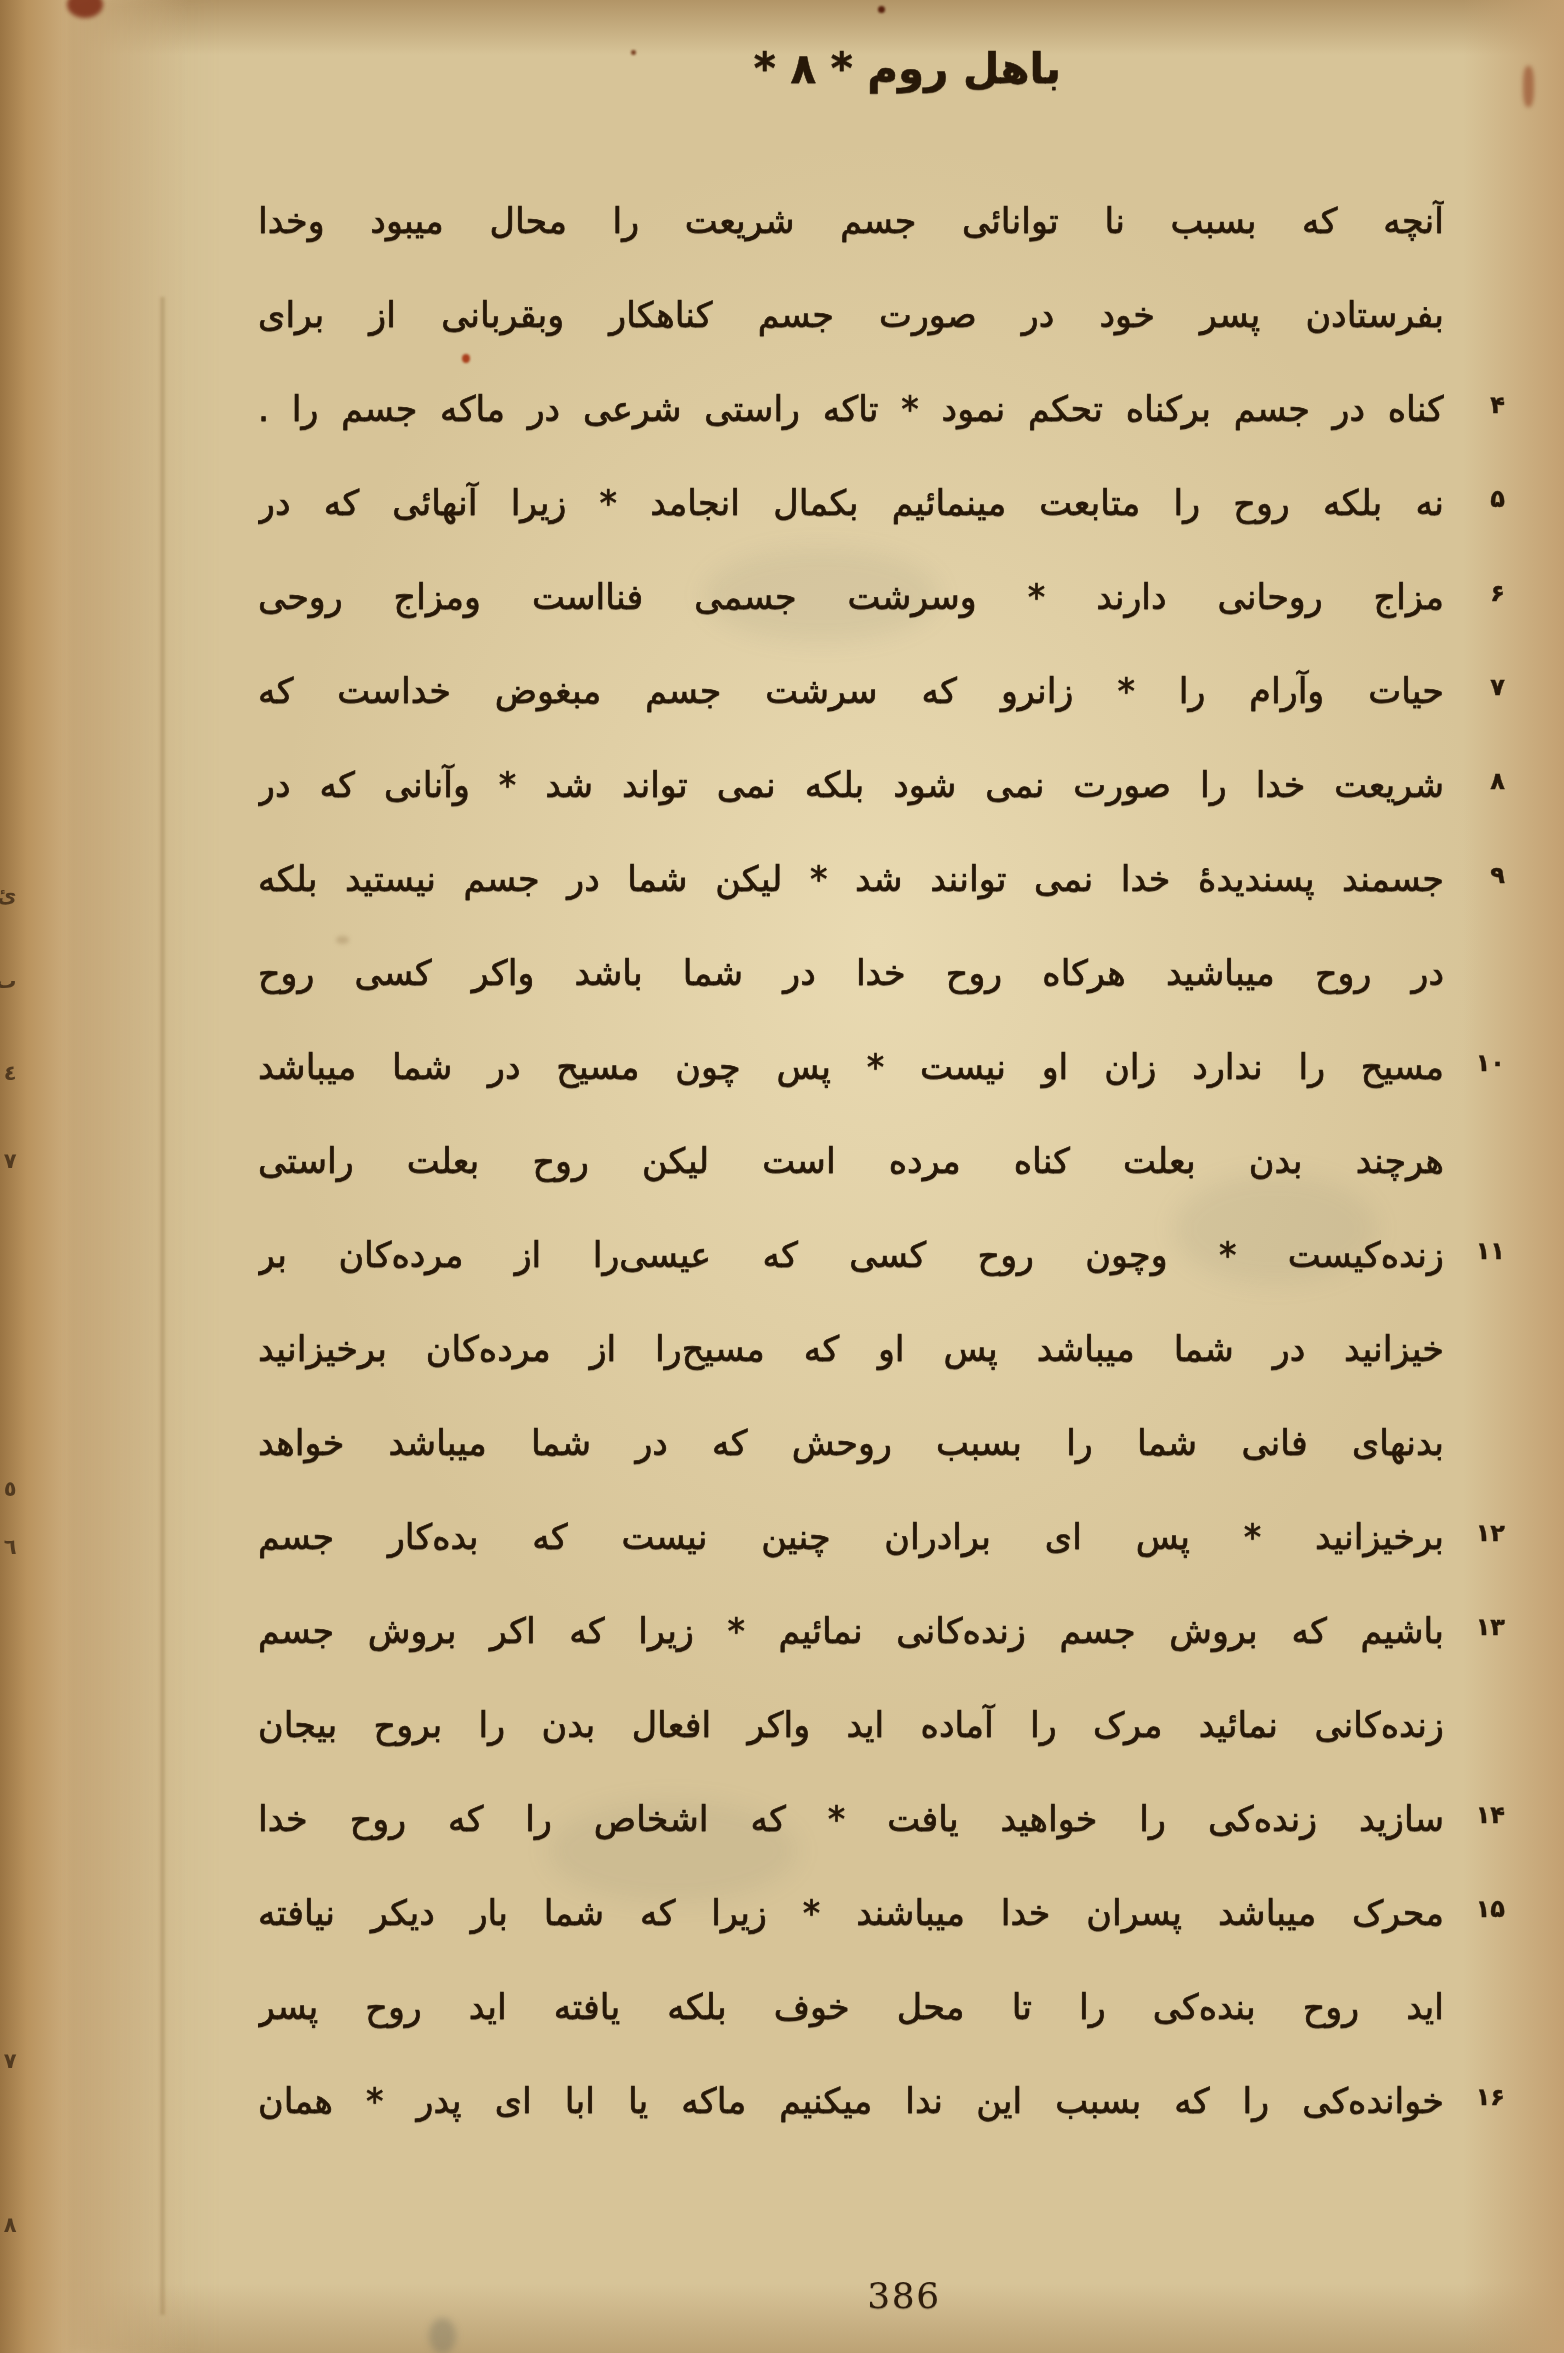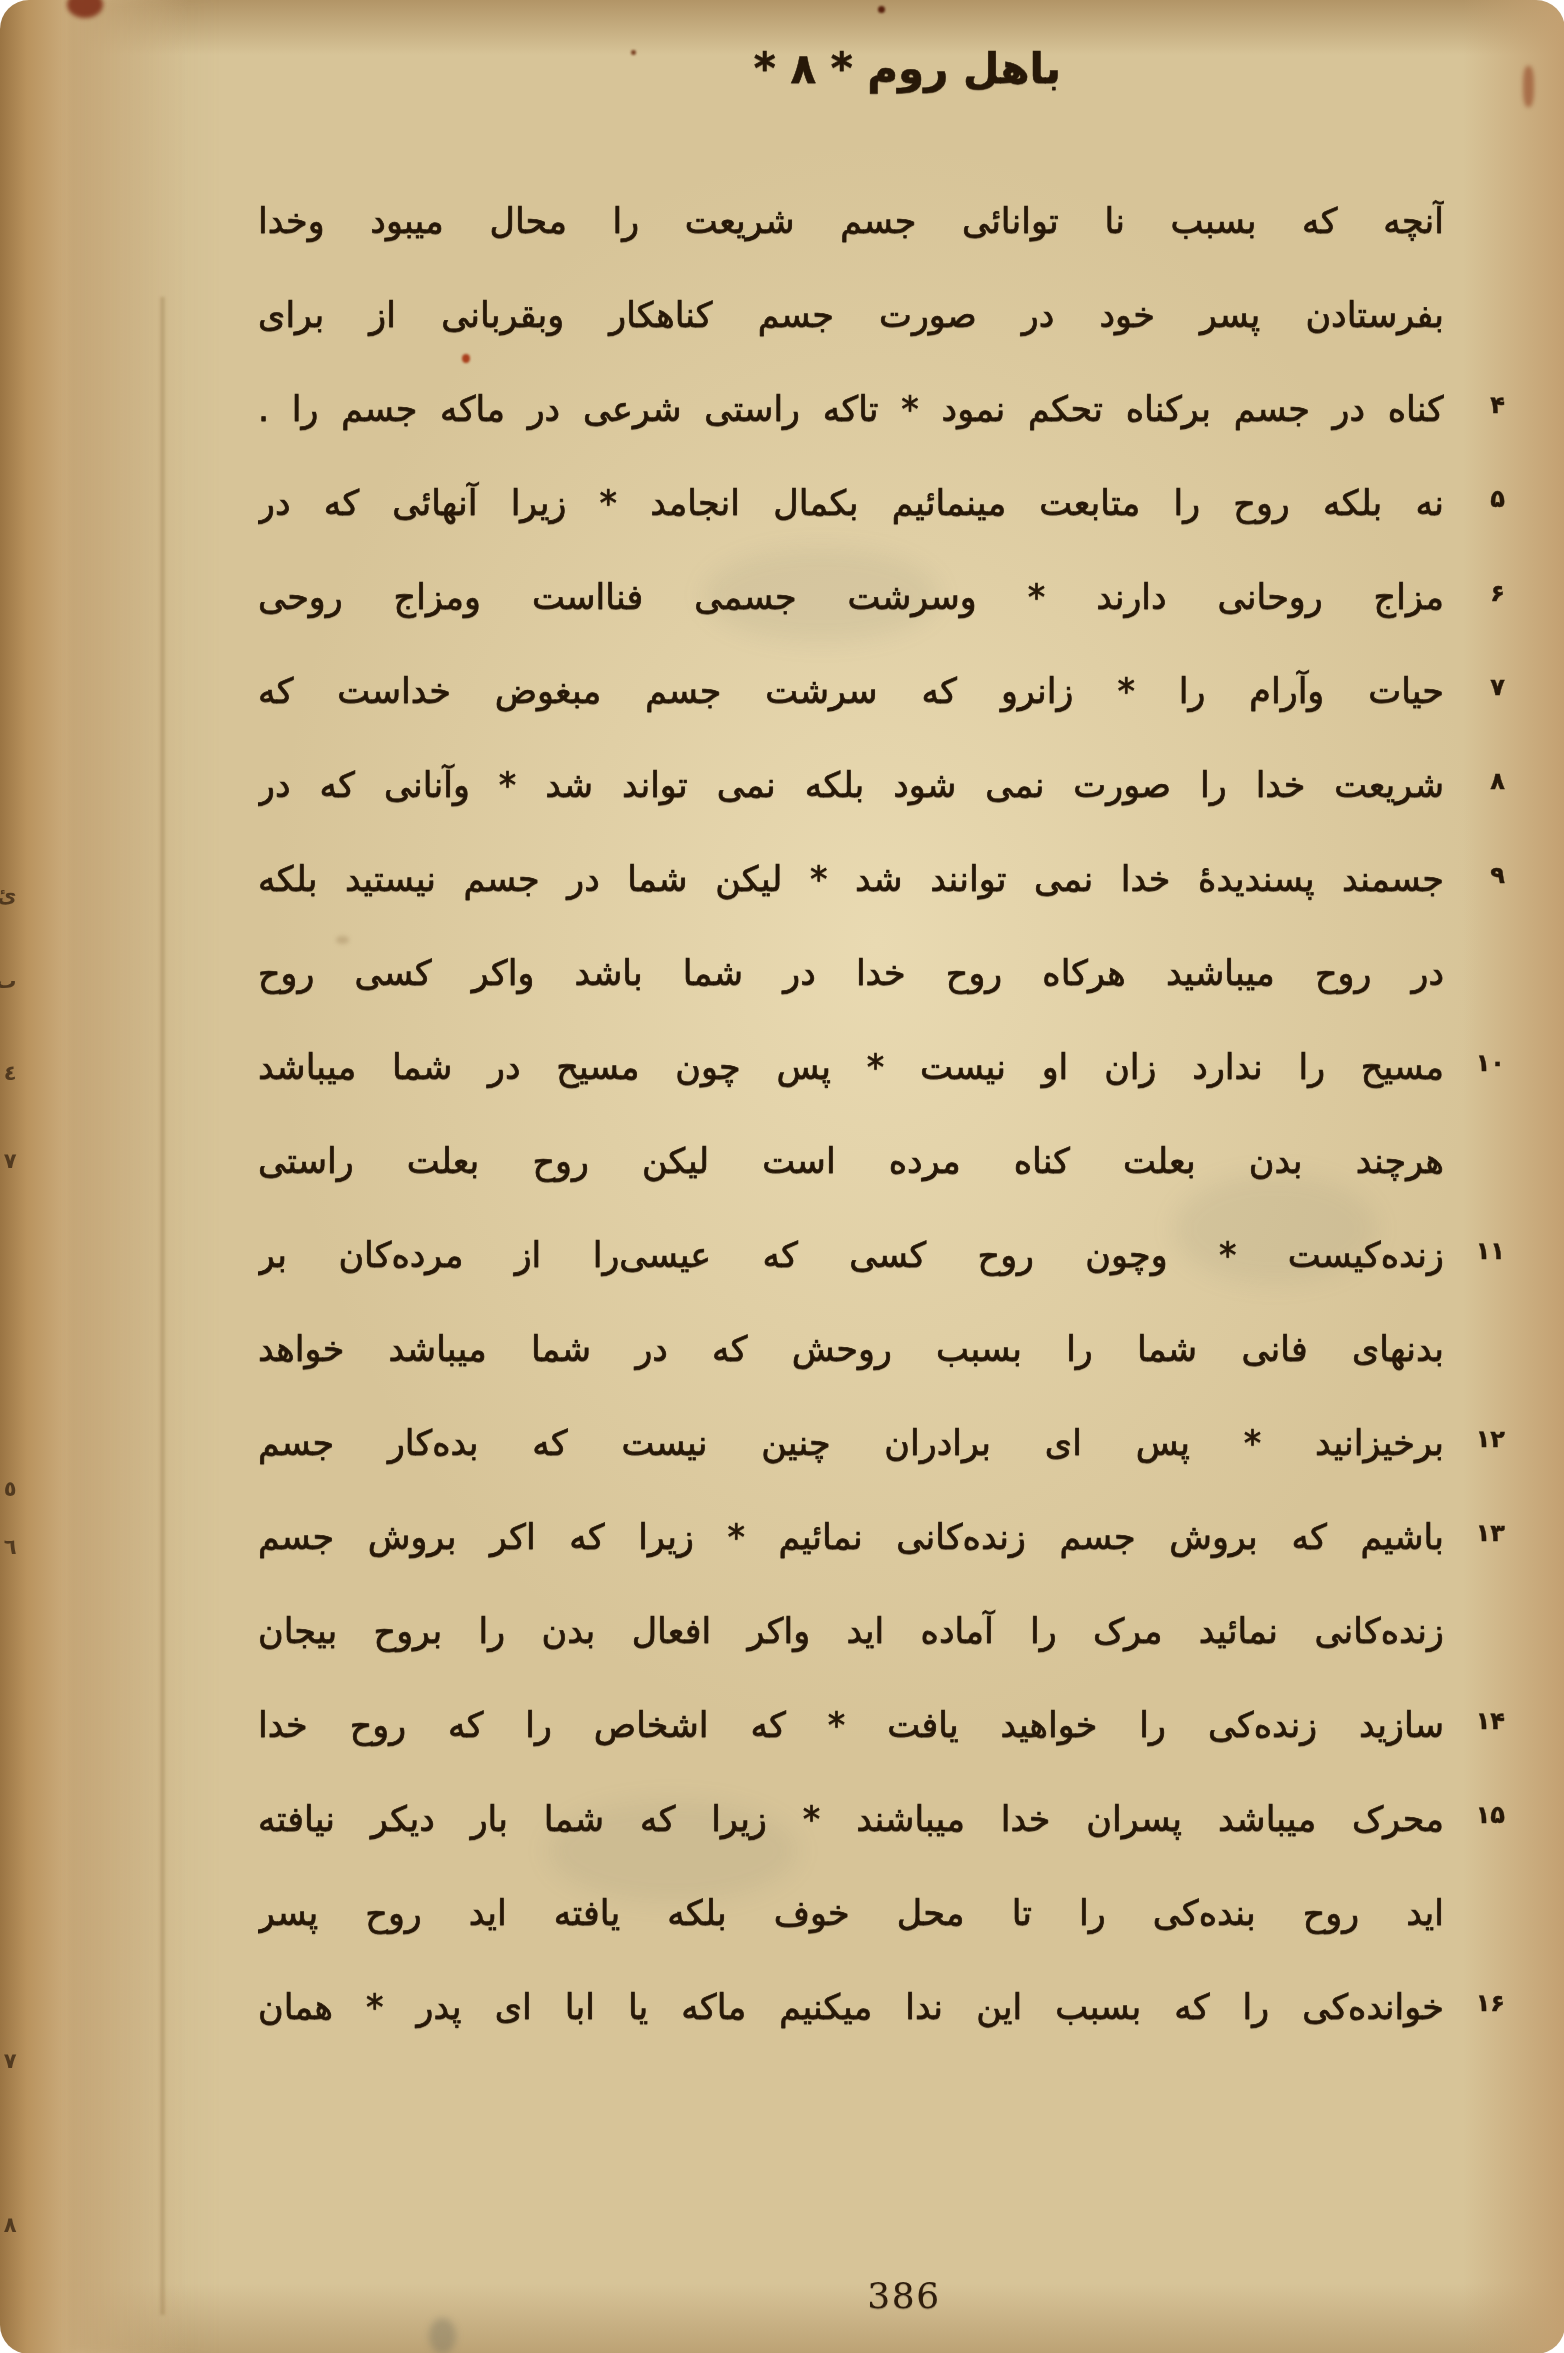--- a/index.html
+++ b/index.html
@@ -15,21 +15,20 @@
 
   .photo {
     position: relative; width: 1565px; height: 2354px; overflow: hidden;
     background:
       radial-gradient(ellipse 978px 1291px at 56% 40%, var(--paper-light) 0%, rgba(233,218,178,0) 62%),
       linear-gradient(90deg, var(--edge-brown) 0px, var(--paper-dark) 27px, #cfb284 78px, rgba(207,178,132,0) 188px),
       linear-gradient(270deg, #c3a071 0px, rgba(195,160,113,0) 102px),
       linear-gradient(180deg, rgba(148,110,62,.55) 0px, rgba(148,110,62,0) 55px),
       linear-gradient(0deg, rgba(148,110,62,.40) 0px, rgba(148,110,62,0) 70px),
       var(--paper);
-    border-radius: 29px;
   }
 
   
   .crease {
     position: absolute; left: 159px; top: 297px; bottom: 39px; width: 7px;
     background: linear-gradient(90deg, rgba(120,85,40,0) 0%, rgba(120,85,40,.30) 50%, rgba(120,85,40,0) 100%);
     filter: blur(1.6px);
   }
   .curve-shade {
     position: absolute; left: 70px; top: 0; bottom: 0; width: 149px;
@@ -162,20 +161,24 @@
   <div class="line">
     <span class="vnum"></span>
     <span class="ltext">هرچند بدن بعلت کناه مرده است لیکن روح بعلت راستی</span>
   </div>
 
   <div class="line">
     <span class="vnum">۱۱</span>
     <span class="ltext">زنده‌کیست * وچون روح کسی که عیسی‌را از مرده‌کان بر</span>
   </div>
 
+  <div class="line">
+    <span class="vnum"></span>
+    <span class="ltext">خیزانید در شما میباشد پس او که مسیح‌را از مرده‌کان برخیزانید</span>
+  </div>
 
   <div class="line">
     <span class="vnum"></span>
     <span class="ltext">بدنهای فانی شما را بسبب روحش که در شما میباشد خواهد</span>
   </div>
 
   <div class="line">
     <span class="vnum">۱۲</span>
     <span class="ltext">برخیزانید * پس ای برادران چنین نیست که بده‌کار جسم</span>
   </div>

